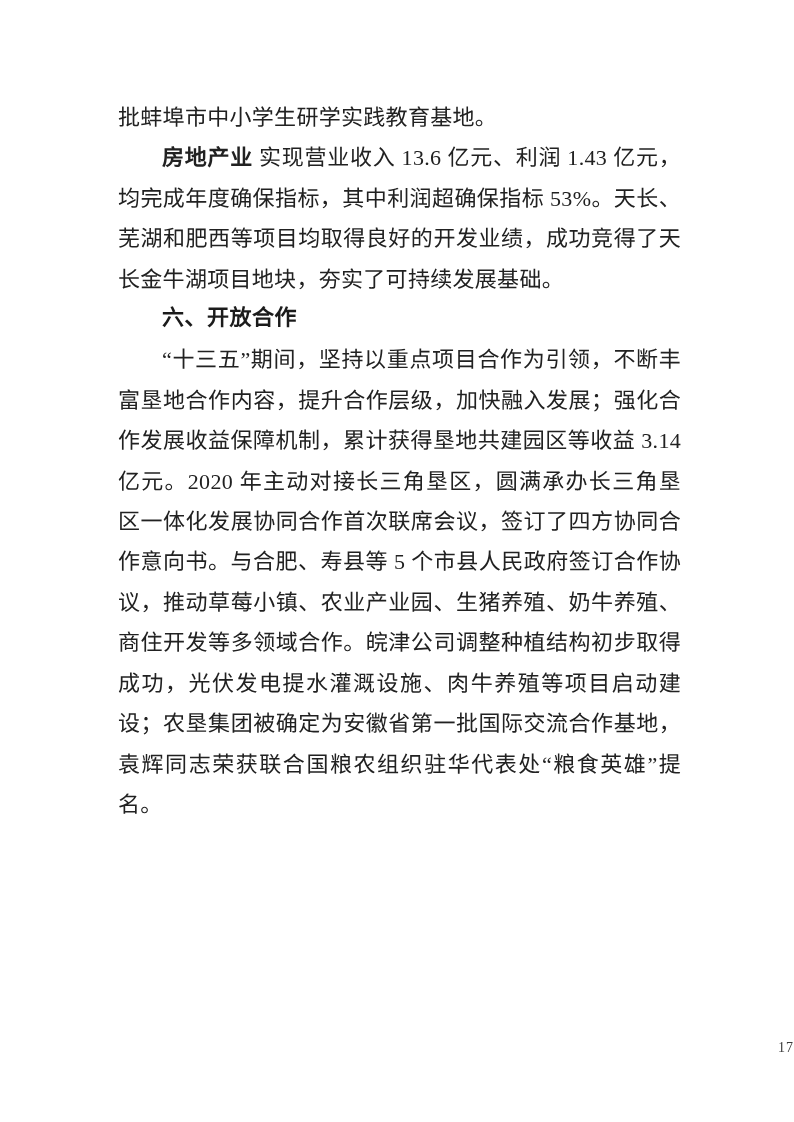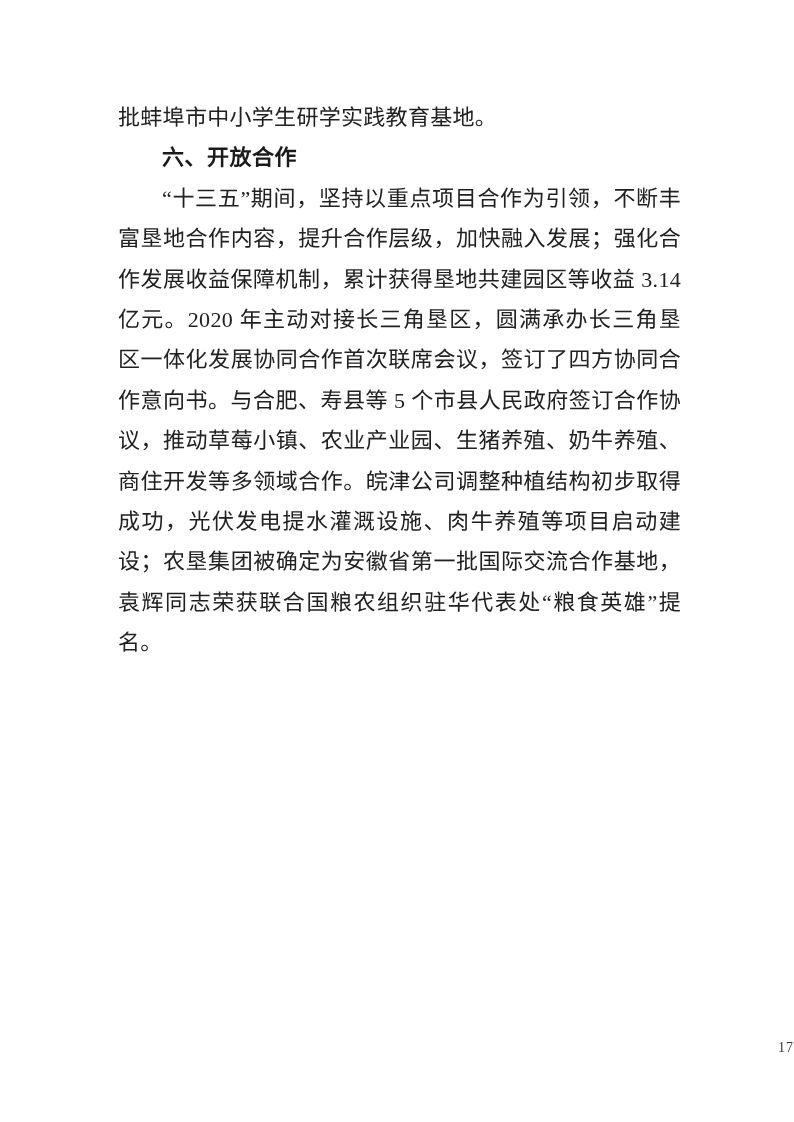--- a/index.html
+++ b/index.html
@@ -32,21 +32,21 @@
     letter-spacing: 0.3px;
   }
   .body-para.indent {
     text-indent: 2em;
   }
   .body-para .lead {
     font-weight: bold;
   }
   .section-heading {
     margin: 0;
-    font-family: Liberation Sans, sans-serif;
+    font-family: Liberation Mono, monospace;
     font-weight: bold;
     font-size: 22px;
     line-height: 40.4px;
     text-indent: 2em;
     letter-spacing: 0.5px;
     color: #1b1b1b;
   }
   .page-number {
     position: absolute;
     left: 0;
@@ -60,20 +60,21 @@
 </style>
 </head>
 <body>
 
 <div class="page">
   <div class="content">
 
     <p class="body-para">批蚌埠市中小学生研学实践教育基地。</p>
 
 
+    <p class="body-para indent"><b class="lead">房地产业</b><span> 实现营业收入 13.6 亿元、利润 1.43 亿元，均完成年度确保指标，其中利润超确保指标 53%。天长、芜湖和肥西等项目均取得良好的开发业绩，成功竞得了天长金牛湖项目地块，夯实了可持续发展基础。</span></p>
 
     <h2 class="section-heading">六、开放合作</h2>
 
     <p class="body-para indent">“十三五”期间，坚持以重点项目合作为引领，不断丰富垦地合作内容，提升合作层级，加快融入发展；强化合作发展收益保障机制，累计获得垦地共建园区等收益 3.14 亿元。2020 年主动对接长三角垦区，圆满承办长三角垦区一体化发展协同合作首次联席会议，签订了四方协同合作意向书。与合肥、寿县等 5 个市县人民政府签订合作协议，推动草莓小镇、农业产业园、生猪养殖、奶牛养殖、商住开发等多领域合作。皖津公司调整种植结构初步取得成功，光伏发电提水灌溉设施、肉牛养殖等项目启动建设；农垦集团被确定为安徽省第一批国际交流合作基地，袁辉同志荣获联合国粮农组织驻华代表处“粮食英雄”提名。</p>
 
 
   </div>
 
   <div class="page-number">17</div>
 </div>

